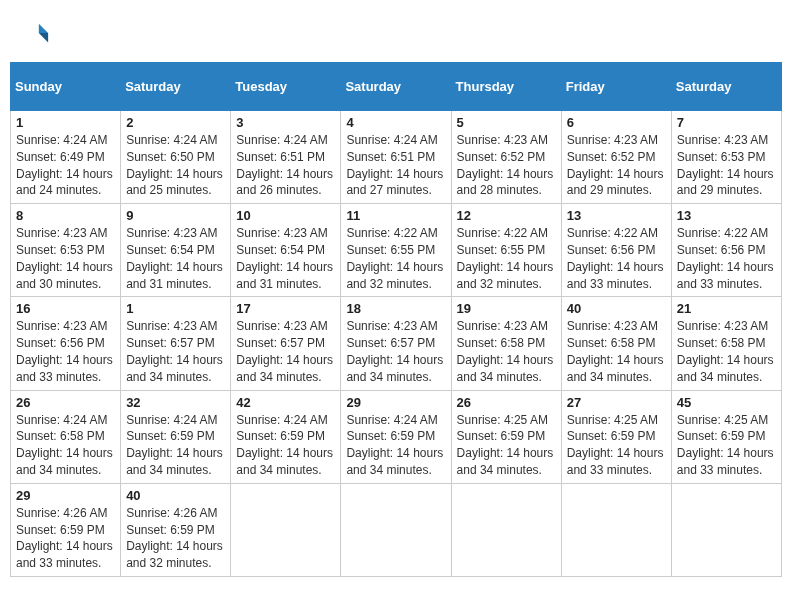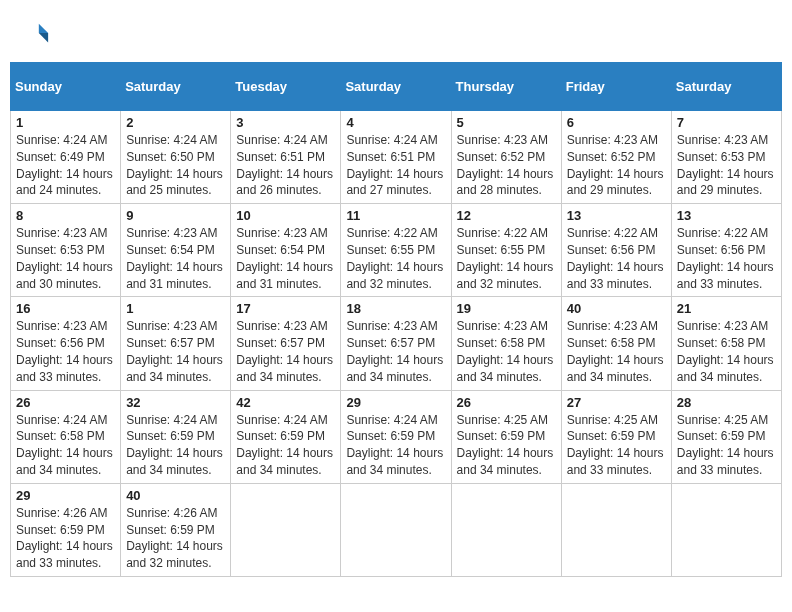--- a/index.html
+++ b/index.html
@@ -222,21 +222,21 @@
         </td>
         <td>
           <span class="day-num">26</span>
           <div class="day-info">Sunrise: 4:25 AM<br>Sunset: 6:59 PM<br>Daylight: 14 hours<br>and 34 minutes.</div>
         </td>
         <td>
           <span class="day-num">27</span>
           <div class="day-info">Sunrise: 4:25 AM<br>Sunset: 6:59 PM<br>Daylight: 14 hours<br>and 33 minutes.</div>
         </td>
         <td>
-          <span class="day-num">28</span>
+          <span class="day-num">45</span>
           <div class="day-info">Sunrise: 4:25 AM<br>Sunset: 6:59 PM<br>Daylight: 14 hours<br>and 33 minutes.</div>
         </td>
       </tr>
       <tr>
         <td>
           <span class="day-num">29</span>
           <div class="day-info">Sunrise: 4:26 AM<br>Sunset: 6:59 PM<br>Daylight: 14 hours<br>and 33 minutes.</div>
         </td>
         <td>
           <span class="day-num">40</span>

